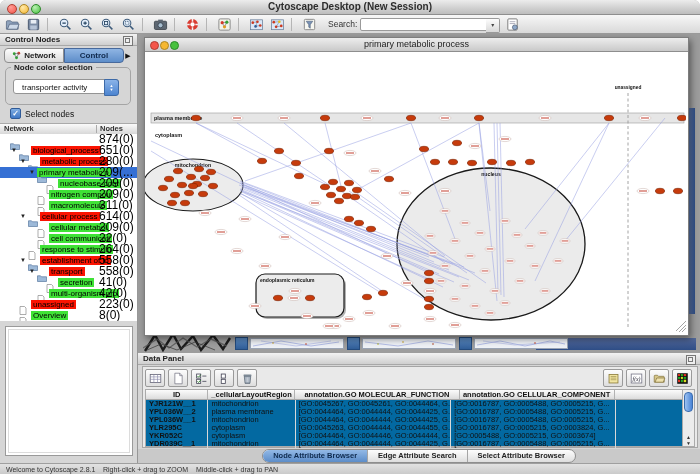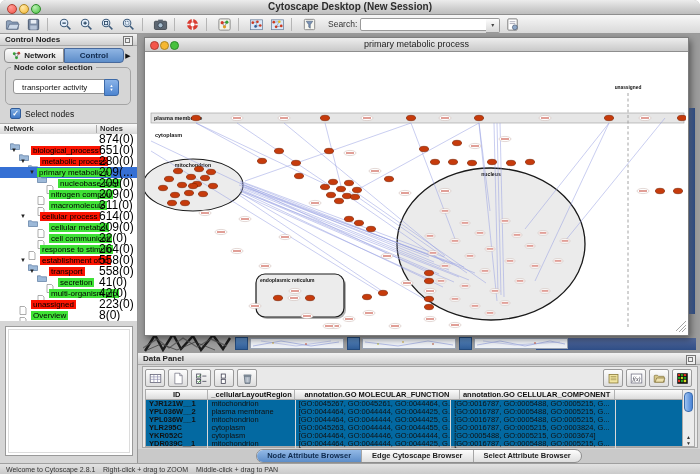--- a/index.html
+++ b/index.html
@@ -839,21 +839,21 @@
           <div class="dp-scroll">
             <span class="dp-thumb"></span>
             <span class="dp-arrows">▲<br>▼</span>
           </div>
         </div>
       </div>
 
       <div class="bottom-tabs">
         <div class="btab-group" id="btab-group">
             <div class="btab active">Node Attribute Browser</div>
-            <div class="btab">Edge Cytoscape Browser</div>
+            <div class="btab">Edge Attribute Search</div>
             <div class="btab">Select Attribute Browser</div>
           </div>
       </div>
     </div>
   </div>
 
   <div class="status-bar">
     <span class="st-welcome">Welcome to Cytoscape 2.8.1</span>
     <span class="st-zoom">Right-click + drag to ZOOM</span>
     <span class="st-pan">Middle-click + drag to PAN</span>

